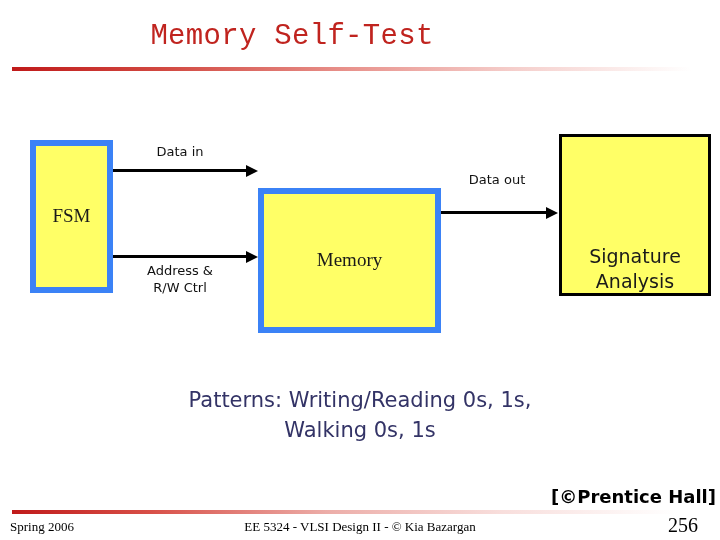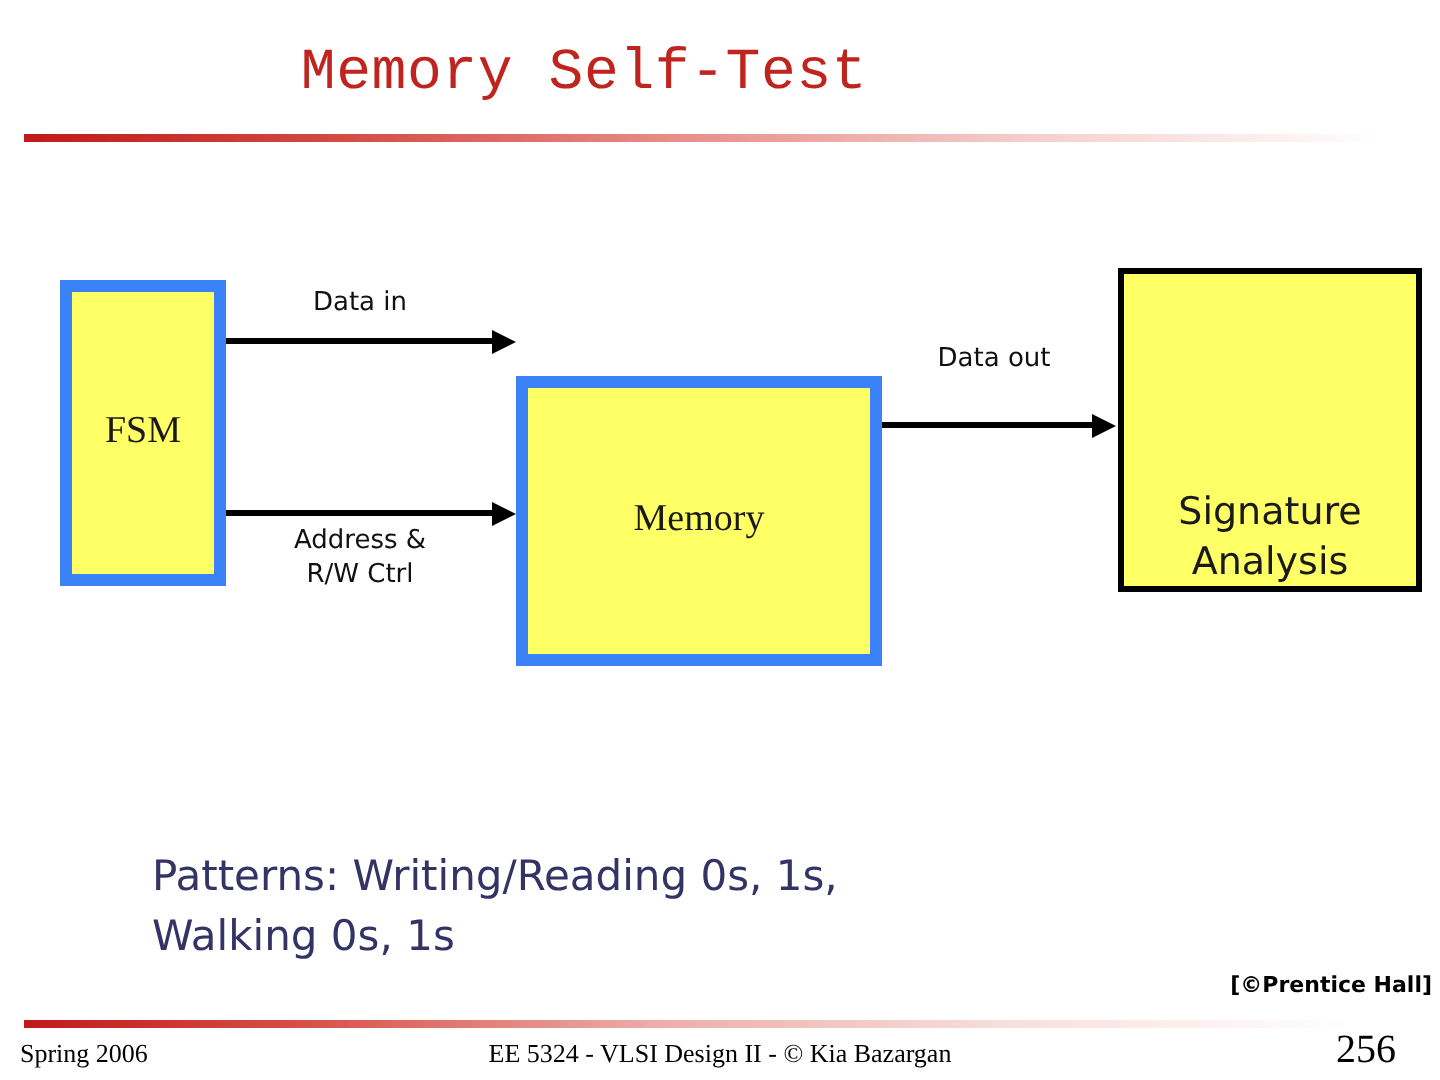--- a/index.html
+++ b/index.html
@@ -149,40 +149,40 @@
   }
   #label-data-out {
     left: 434px;
     top: 172px;
     width: 126px;
   }
 
   
   .patterns {
     position: absolute;
-    left: 76px;
+    left: 60px;
     top: 386px;
     width: 600px;
+    text-align: center;
     font-family: "DejaVu Sans", sans-serif;
     font-size: 21px;
     color: #333366;
     line-height: 1.42;
-    margin-top: 38px;
   }
   .patterns div {
     white-space: nowrap;
   }
 
   
   .credit-badge {
     position: absolute;
     right: 4px;
     top: 486px;
     font-family: "DejaVu Sans", sans-serif;
-    font-size: 11px;
+    font-size: 18px;
     font-weight: bold;
     color: #000000;
     white-space: nowrap;
   }
   .footer-rule {
     position: absolute;
     left: 12px;
     top: 510px;
     width: 700px;
     height: 4px;

